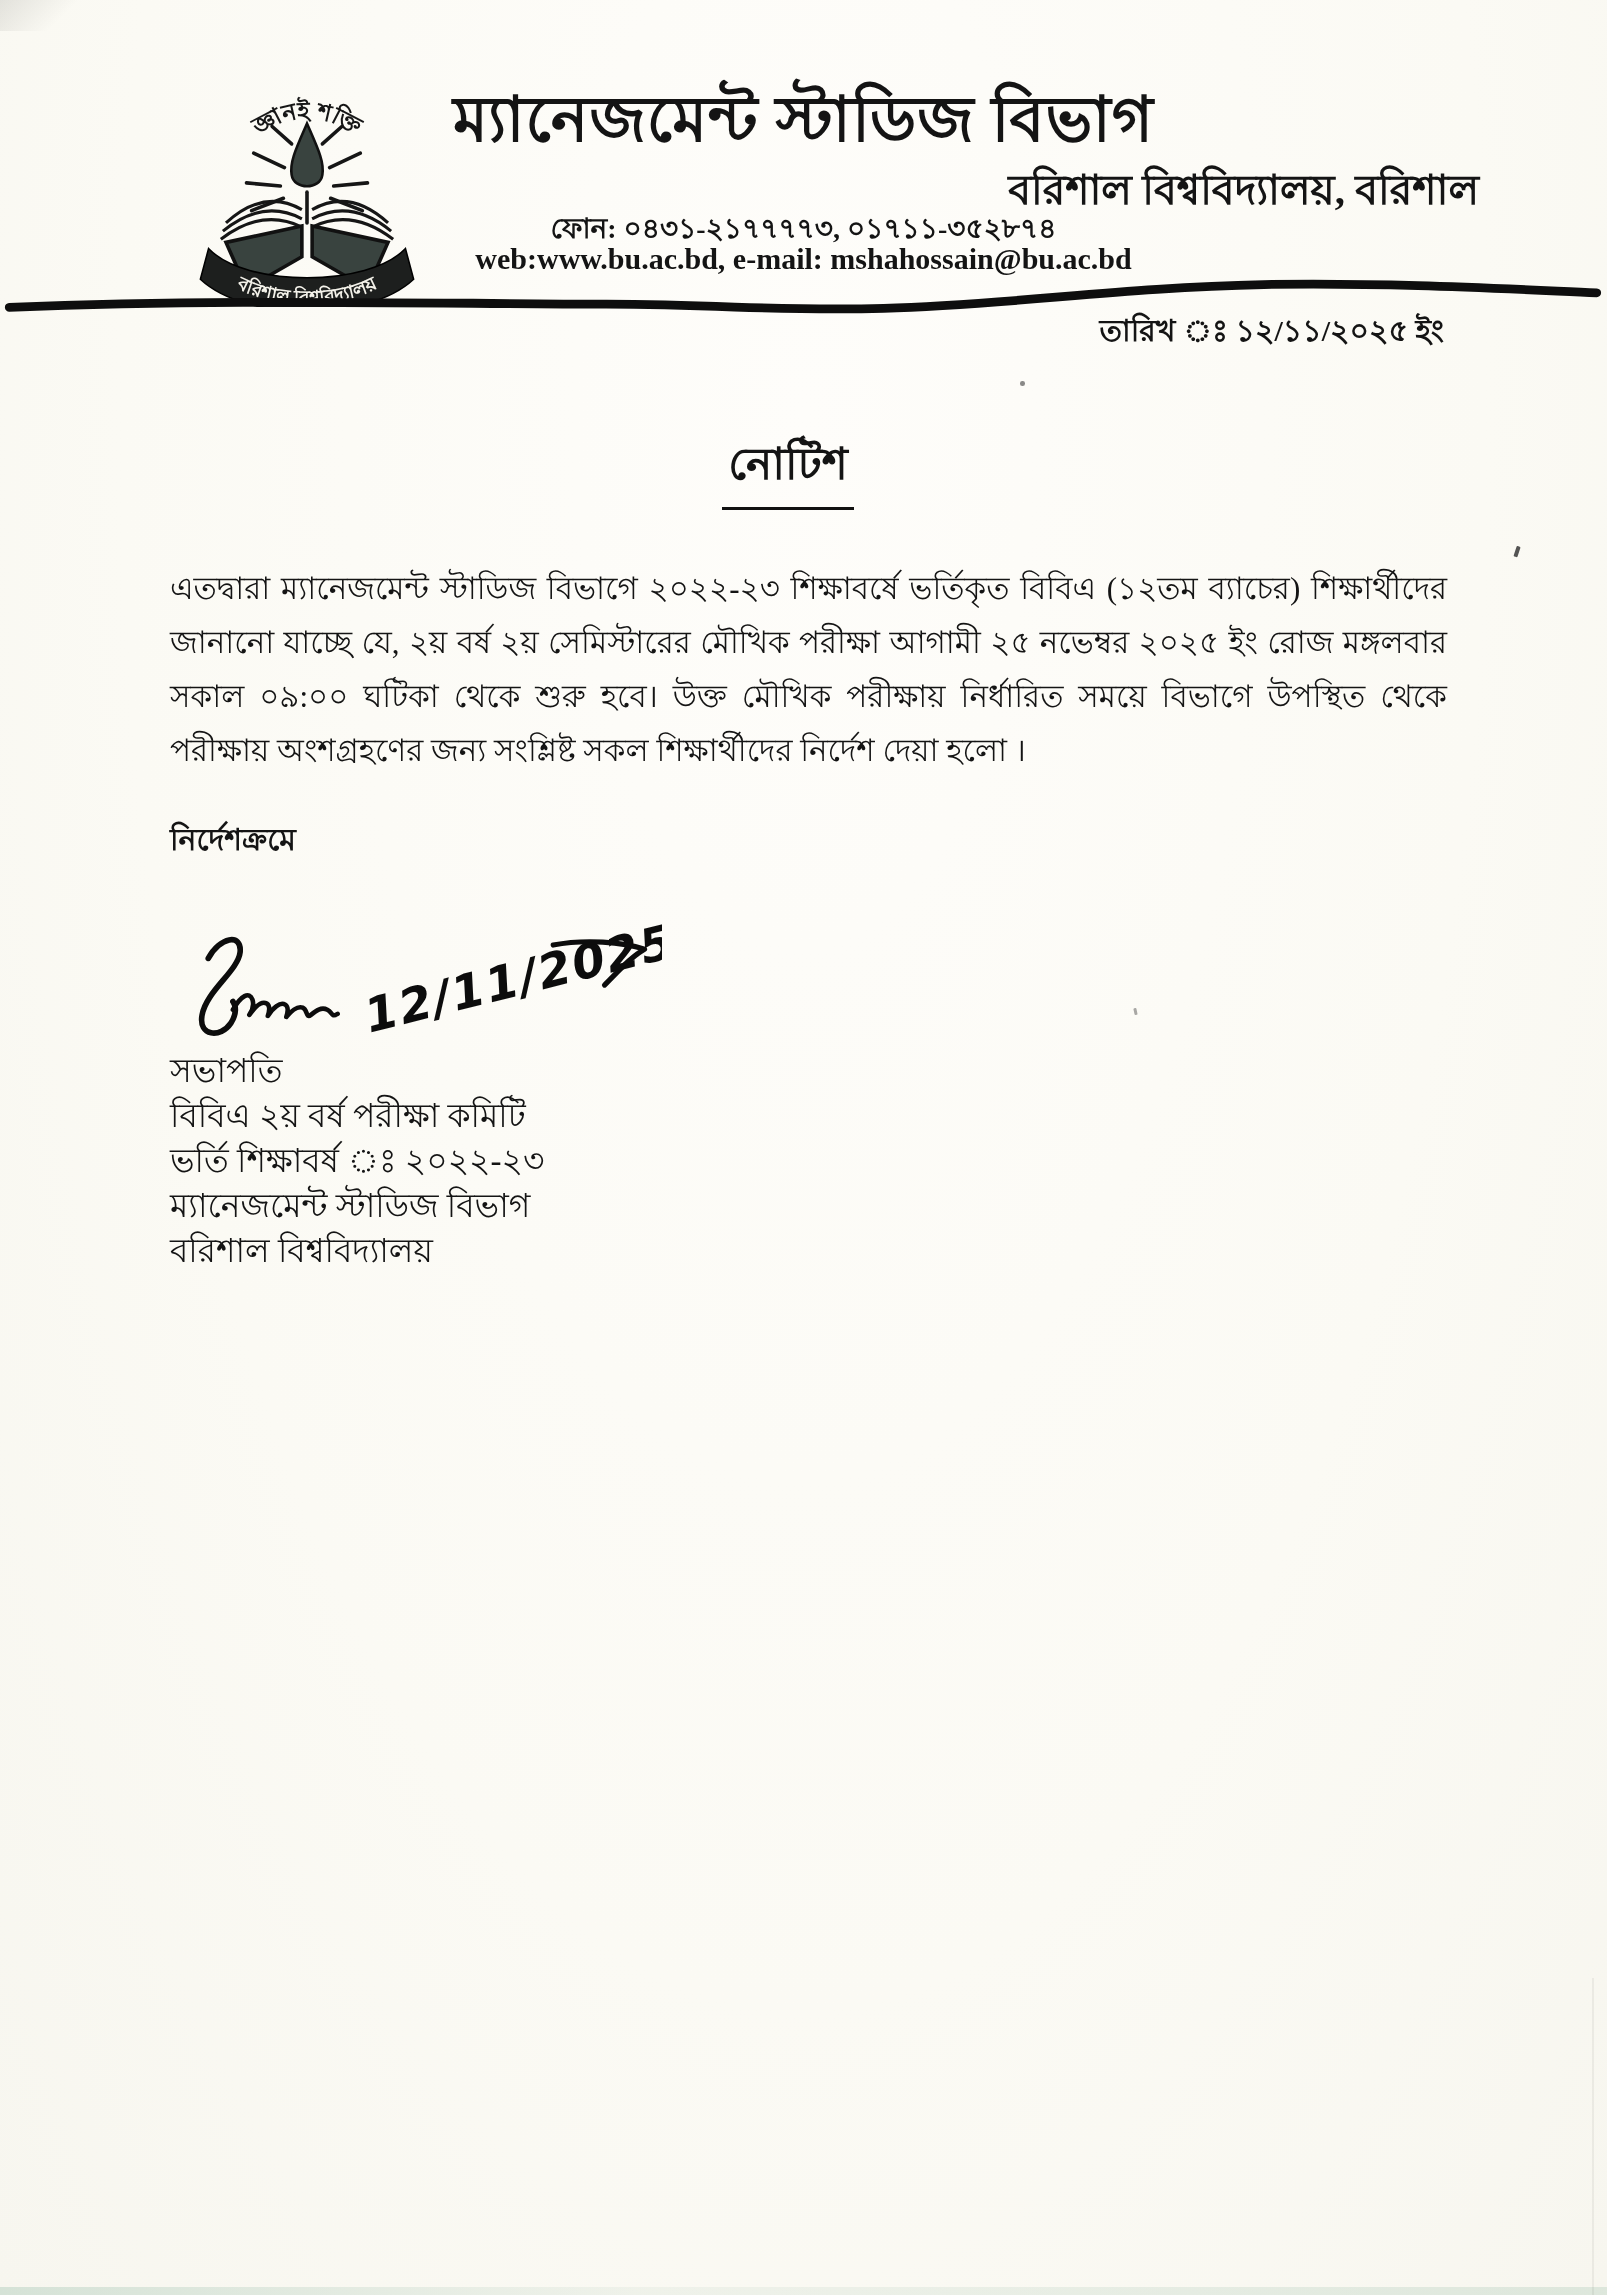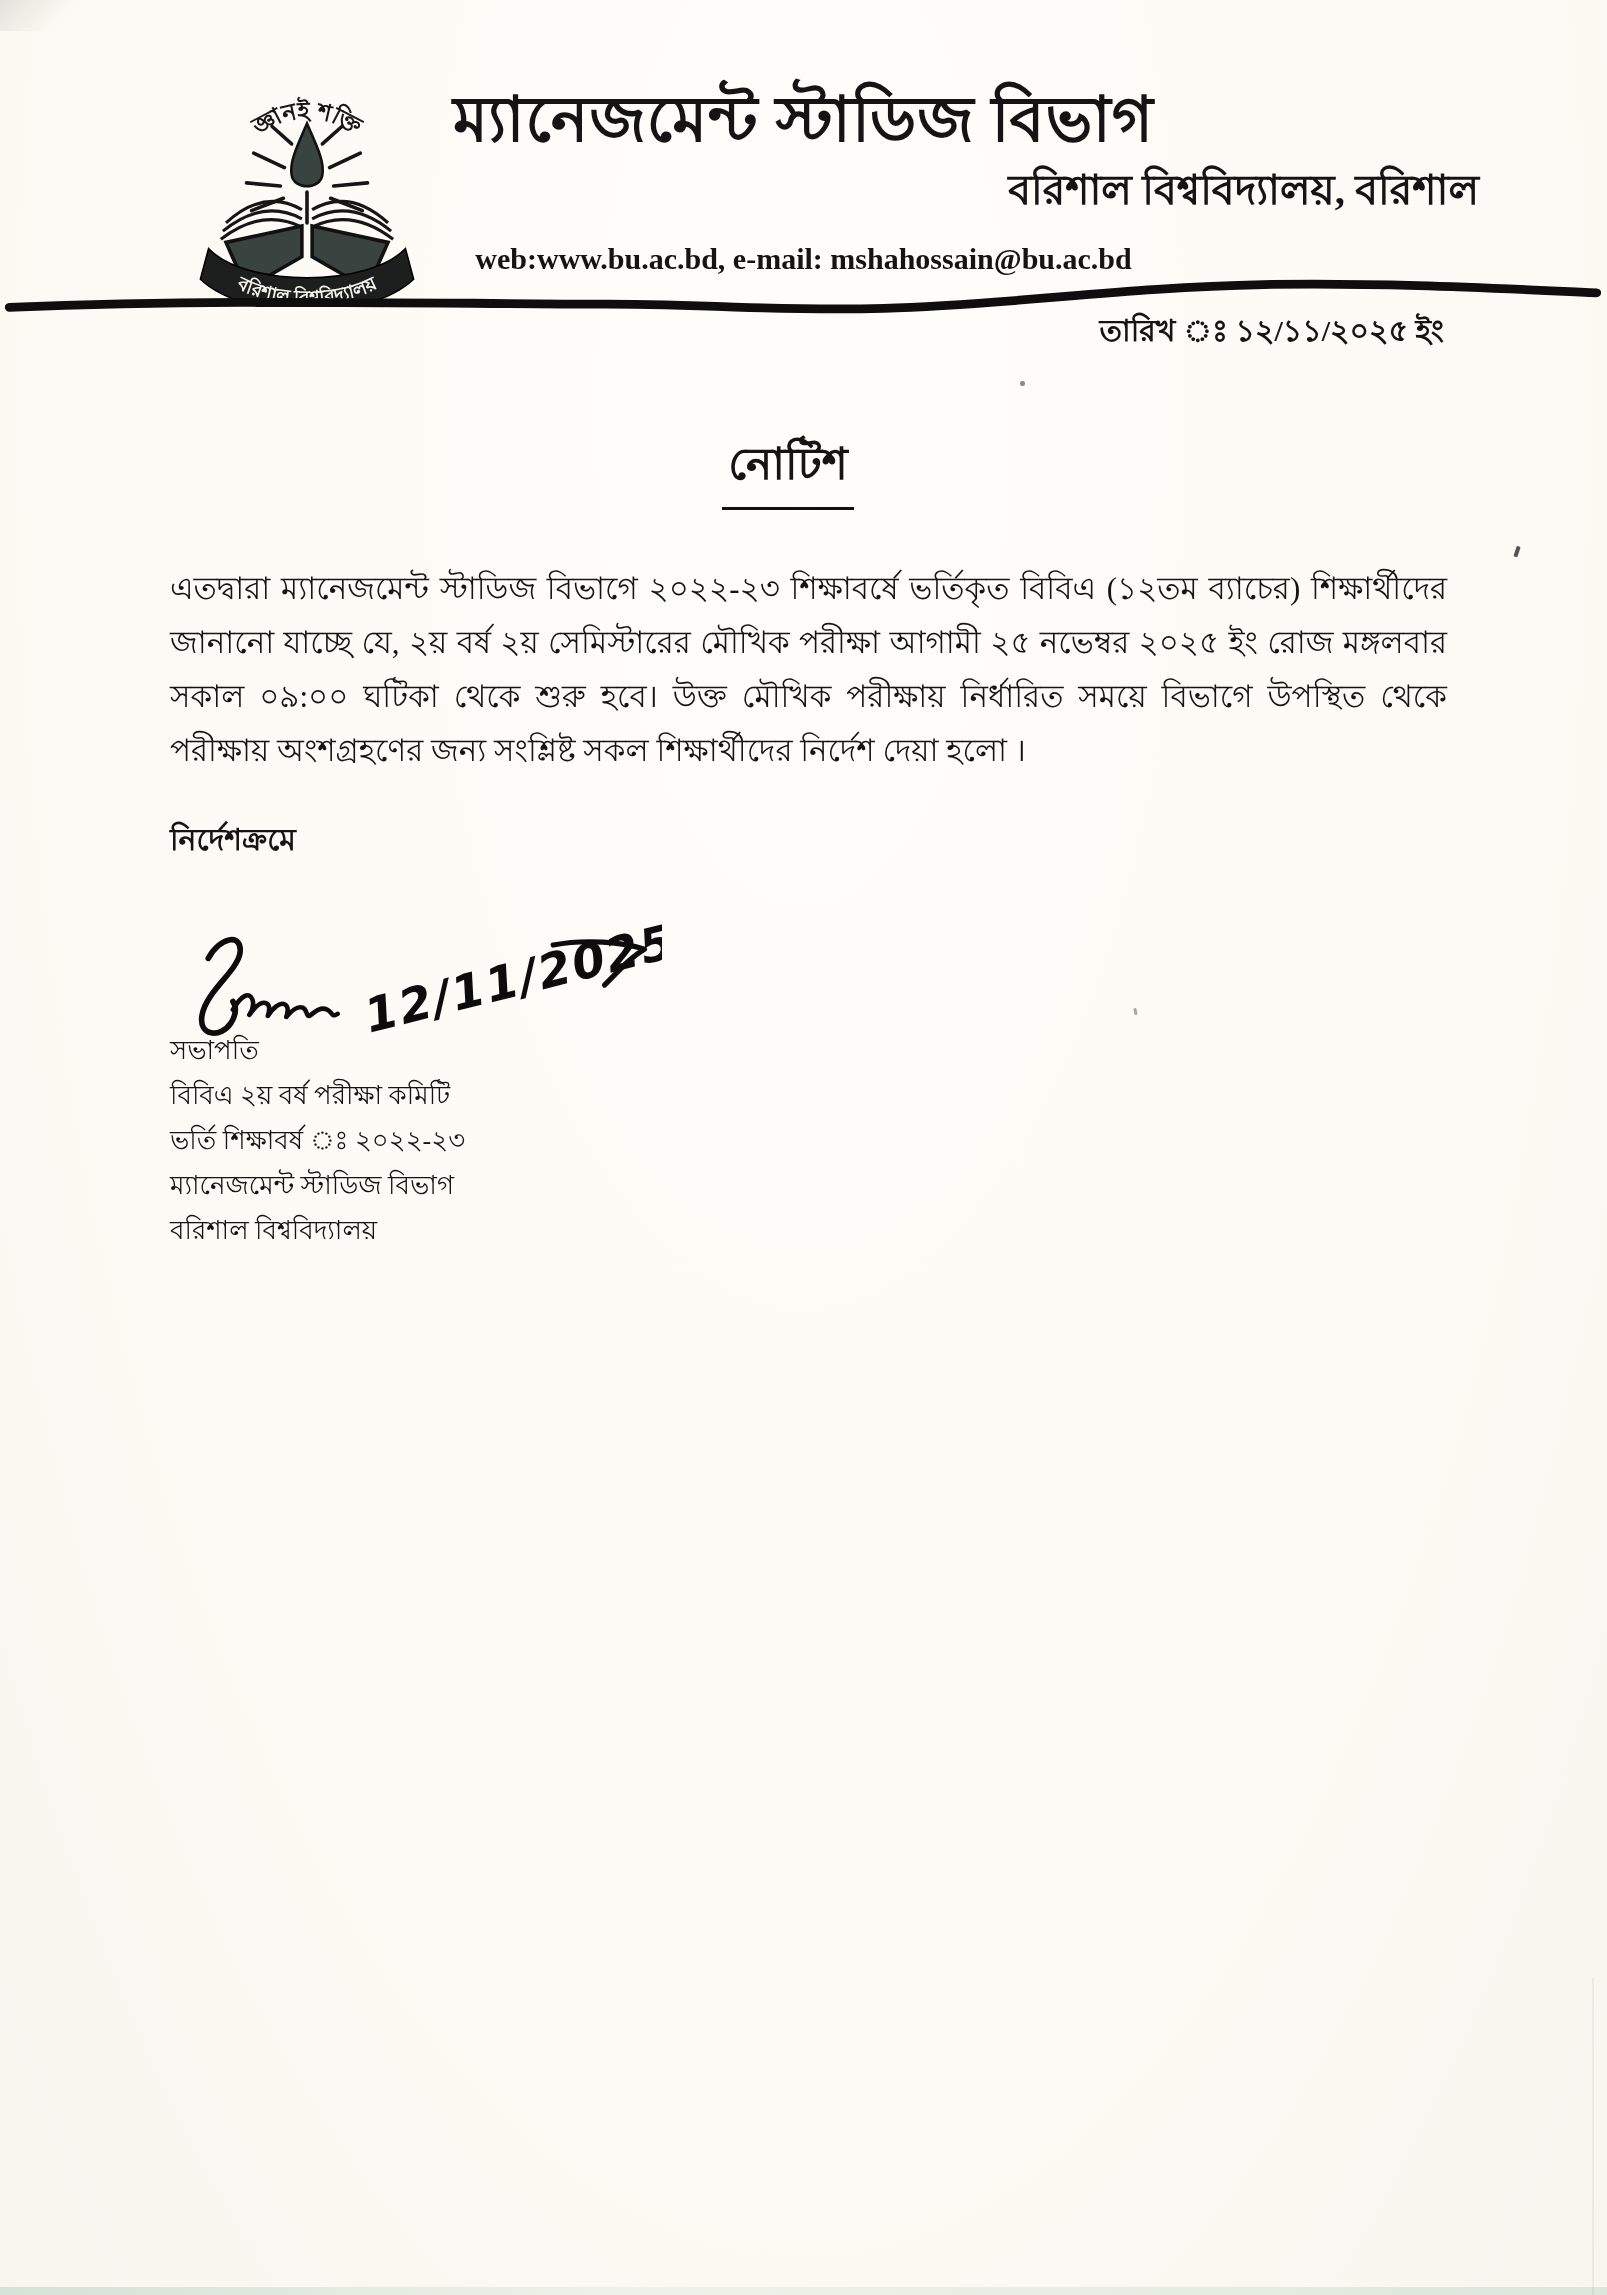--- a/index.html
+++ b/index.html
@@ -26,21 +26,21 @@
   .notice-title-wrap{position:absolute;left:0;right:31px;top:431px;text-align:center;}
   .notice-title{display:inline-block;font-size:44px;font-weight:bold;padding:0 6.2px 3.1px 6.2px;border-bottom:3.6px solid #111;}
   .body-para{
     position:absolute;left:170px;top:562px;width:1277px;
     font-size:31px;line-height:54px;
     text-align:justify;
   }
   .by-order{position:absolute;left:170px;top:816px;font-size:30px;font-weight:bold;}
   
   .signature-svg{position:absolute;left:159px;top:909px;width:503px;height:144px;}
-  .sig-block{position:absolute;left:170px;top:1028px;font-size:26px;line-height:45px;}
+  .sig-block{position:absolute;left:170px;top:1049px;font-size:33px;line-height:45px;}
   .sig-block div{white-space:nowrap;}
   
   .speck{position:absolute;background:#2a2a2a;border-radius:1px;}
   .speck-a{left:1515px;top:546px;width:3.6px;height:11.3px;transform:rotate(18deg);opacity:.8;}
   .speck-b{left:1020px;top:381px;width:4.6px;height:4.6px;border-radius:50%;opacity:.55;}
   .speck-c{left:1134px;top:1008px;width:3.1px;height:7.2px;transform:rotate(-12deg);opacity:.4;}
   .edge-bottom{position:absolute;left:0;right:0;bottom:0;height:8.2px;
     background:linear-gradient(to right,rgba(150,190,170,.35),rgba(190,210,195,.18) 40%,rgba(160,195,175,.3));}
   .edge-right{position:absolute;right:13.4px;top:1978px;width:1.5px;height:318px;background:rgba(90,90,80,.08);}
   .corner-shade{position:absolute;left:0;top:0;width:82px;height:31px;
@@ -90,20 +90,21 @@
     </g>
 
     <path d="M 28,356 C 100,432 340,432 412,356 L 428,416 C 338,500 102,500 12,416 Z" fill="#1d1f1e" stroke="#000" stroke-width="3"></path>
     <text font-family="Liberation Serif, DejaVu Serif, serif" font-size="36" font-weight="bold" fill="#f4f2ea">
       <textPath href="#ribbonPath" startOffset="50%" text-anchor="middle">বরিশাল বিশ্ববিদ্যালয়</textPath>
     </text>
   </svg>
 
   <div class="hdr-center dept-title" style="position:absolute;">ম্যানেজমেন্ট স্টাডিজ বিভাগ</div>
   <div class="hdr-center univ-line" style="position:absolute;">বরিশাল বিশ্ববিদ্যালয়, বরিশাল</div>
+  <div class="hdr-center phone-line" style="position:absolute;">ফোন: ০৪৩১-২১৭৭৭৭৩, ০১৭১১-৩৫২৮৭৪</div>
   <div class="hdr-center web-line" style="position:absolute;">web:www.bu.ac.bd, e-mail: mshahossain@bu.ac.bd</div>
 
   <svg class="rule-svg" viewBox="0 0 3128 120" preserveAspectRatio="none">
     <path d="M 18,78 C 420,62 760,70 1180,72 C 1420,73 1520,86 1720,80 C 1980,72 2180,40 2460,34 C 2700,30 2920,42 3108,50" fill="none" stroke="#0e0e0e" stroke-width="17" stroke-linecap="round"></path>
   </svg>
 
   <div class="date-line">তারিখ ঃ ১২/১১/২০২৫ ইং</div>
 
   <div class="notice-title-wrap">
     <span class="notice-title">নোটিশ</span>

